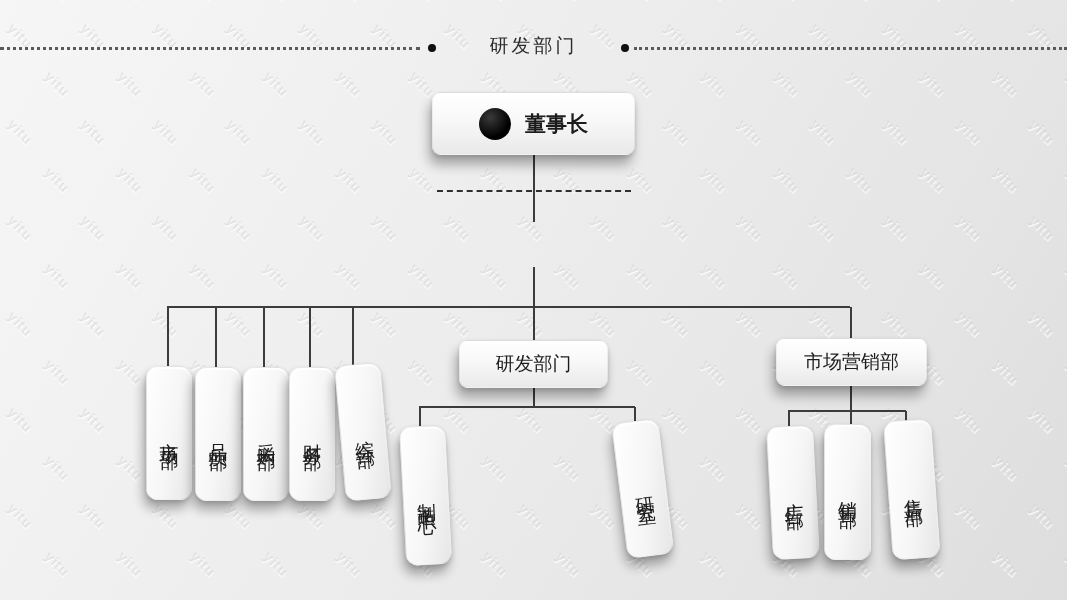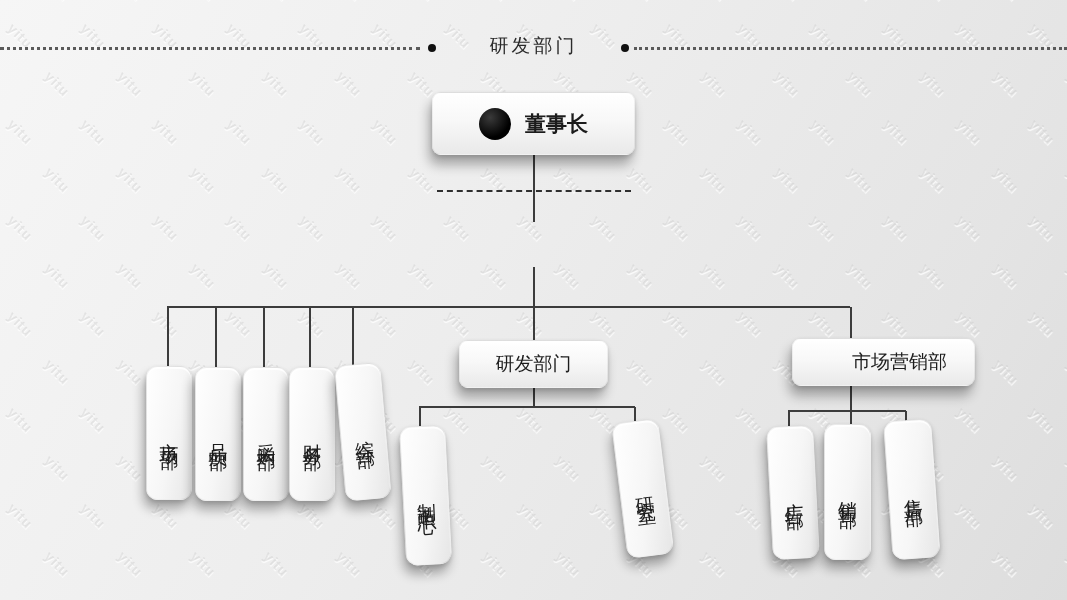--- a/index.html
+++ b/index.html
@@ -325,21 +325,21 @@
 
   <div class="node chairman" style="left:432px;top:92px;width:201px;height:61px;">
     <span class="dot-icon"></span>
     <span>董事长</span>
   </div>
 
 
   <div class="node" style="left:459px;top:340px;width:147px;height:46px;">
     <span>研发部门</span>
   </div>
-  <div class="node" style="left:792px;top:338px;width:149px;height:46px;padding-left:32px;">
+  <div class="node" style="left:776px;top:338px;width:149px;height:46px;">
     <span>市场营销部</span>
   </div>
 
   <div class="vnode" style="left:146px;top:366px;width:44px;height:132px;">
     <span>市场部</span>
   </div>
   <div class="vnode" style="left:195px;top:367px;width:44px;height:132px;">
     <span>品质部</span>
   </div>
   <div class="vnode" style="left:243px;top:367px;width:44px;height:132px;">

